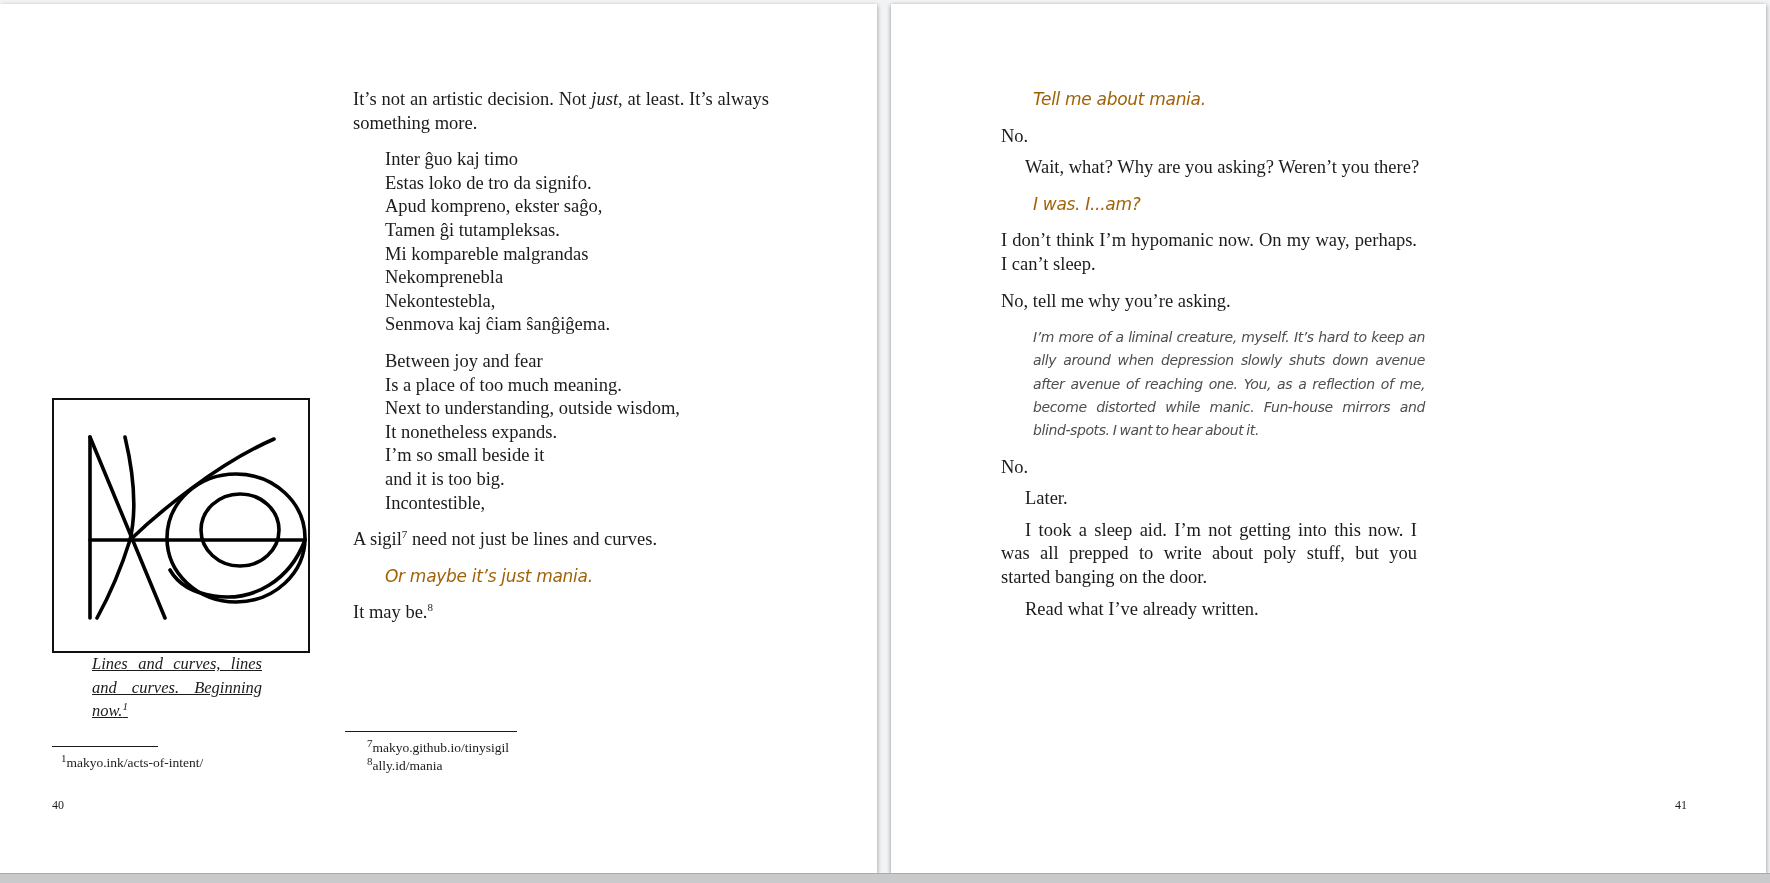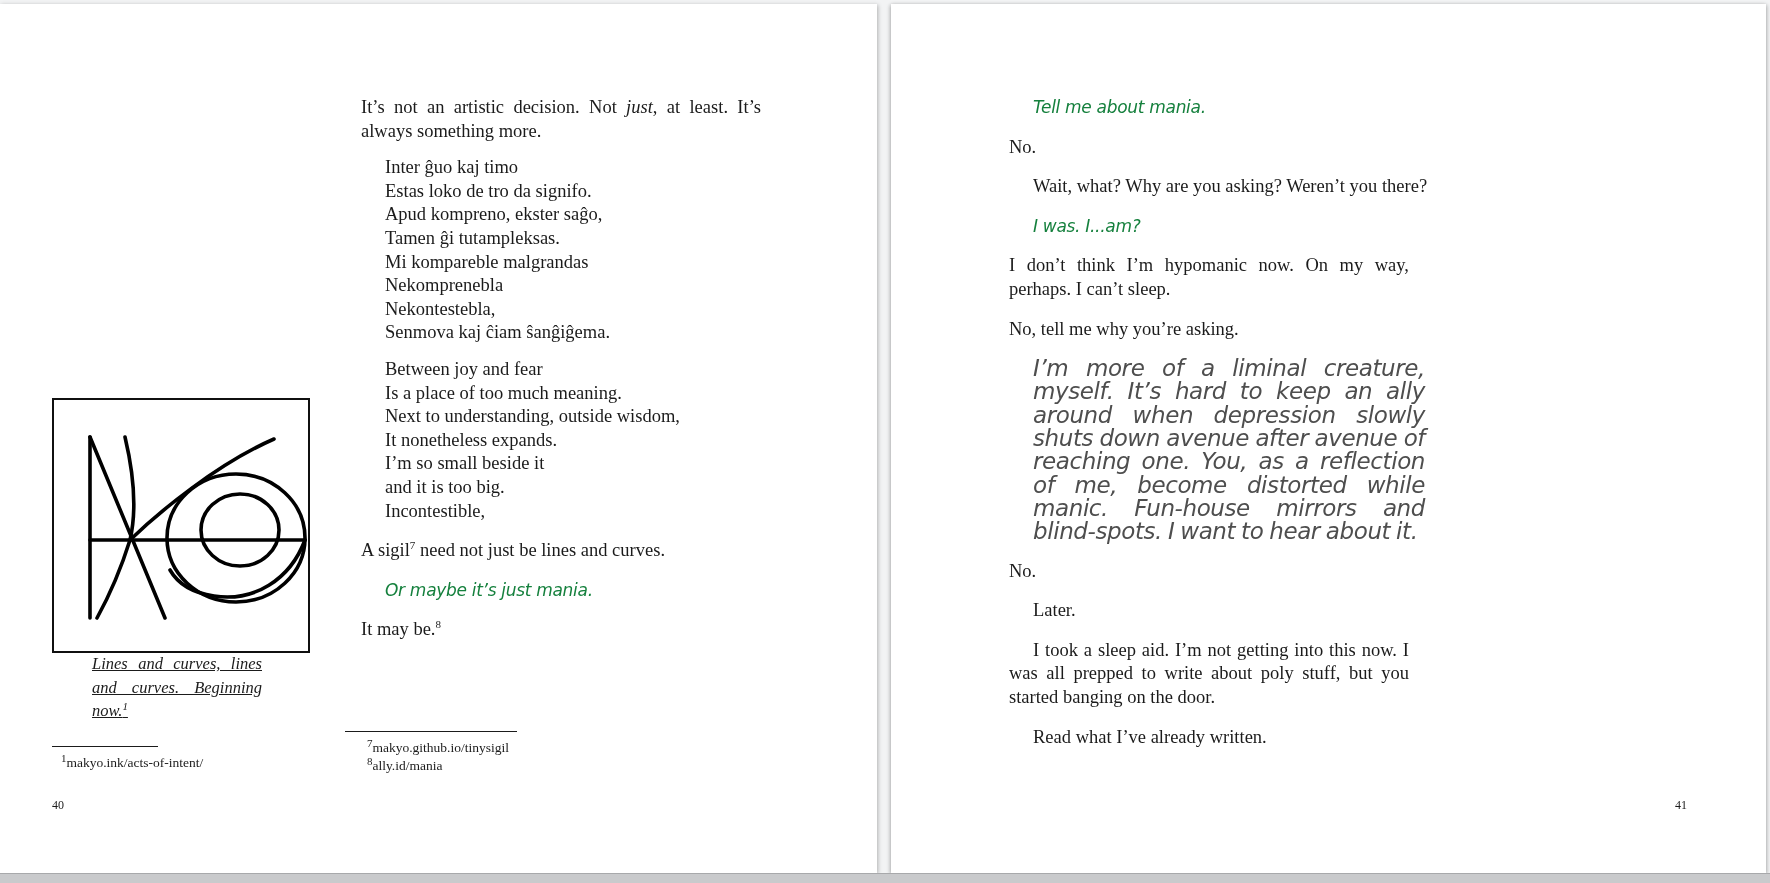--- a/index.html
+++ b/index.html
@@ -13,39 +13,39 @@
   .page{
     position:absolute;top:4px;height:869px;background:#ffffff;color:#1b1b1b;
   }
   .page-left{left:0;width:877px;box-shadow:1px 1px 4px rgba(0,0,0,.28);}
   .page-right{left:891px;width:875px;box-shadow:-1px 1px 4px rgba(0,0,0,.22),1px 1px 4px rgba(0,0,0,.22);}
 
   .main-col{position:absolute;top:76px;width:432px;font-size:18.5px;line-height:23.6px;}
   .page-left  .main-col{left:345px;}
   .page-right .main-col{left:102px;}
 
-  p{margin:16px;}
+  p{margin:8px;}
   .mb{margin-bottom:13px;}
   .para{text-align:justify;}
   .line{white-space:nowrap;}
   .ind{padding-left:24px;}
   .ti{text-indent:24px;}
   .poem{margin-left:40px;}
   .poem div{white-space:nowrap;}
 
   .voice{
     font-family:"DejaVu Sans","Liberation Sans",sans-serif;
-    font-style:italic;color:#15803d;
+    font-style:italic;color:#a16207;
     font-size:17px;letter-spacing:-0.3px;
     margin-left:40px;white-space:nowrap;
   }
   .voice-block{
     font-family:"DejaVu Sans","Liberation Sans",sans-serif;
     font-style:italic;color:#4e4e4e;
-    font-size:23px;letter-spacing:-0.4px;word-spacing:-1px;
+    font-size:14px;letter-spacing:-0.4px;word-spacing:-1px;
     margin-left:40px;width:392px;text-align:justify;
     line-height:23.3px;white-space:normal;
   }
   em{font-style:italic;}
   sup{font-size:11px;line-height:0;vertical-align:super;}
 
   .footnotes{position:absolute;font-size:13.5px;line-height:17.5px;}
   .fn-main{left:345px;top:727px;}
   .fn-rule{border-top:1px solid #1b1b1b;margin-bottom:7px;}
   .fn-main .fn-rule{width:172px;}

